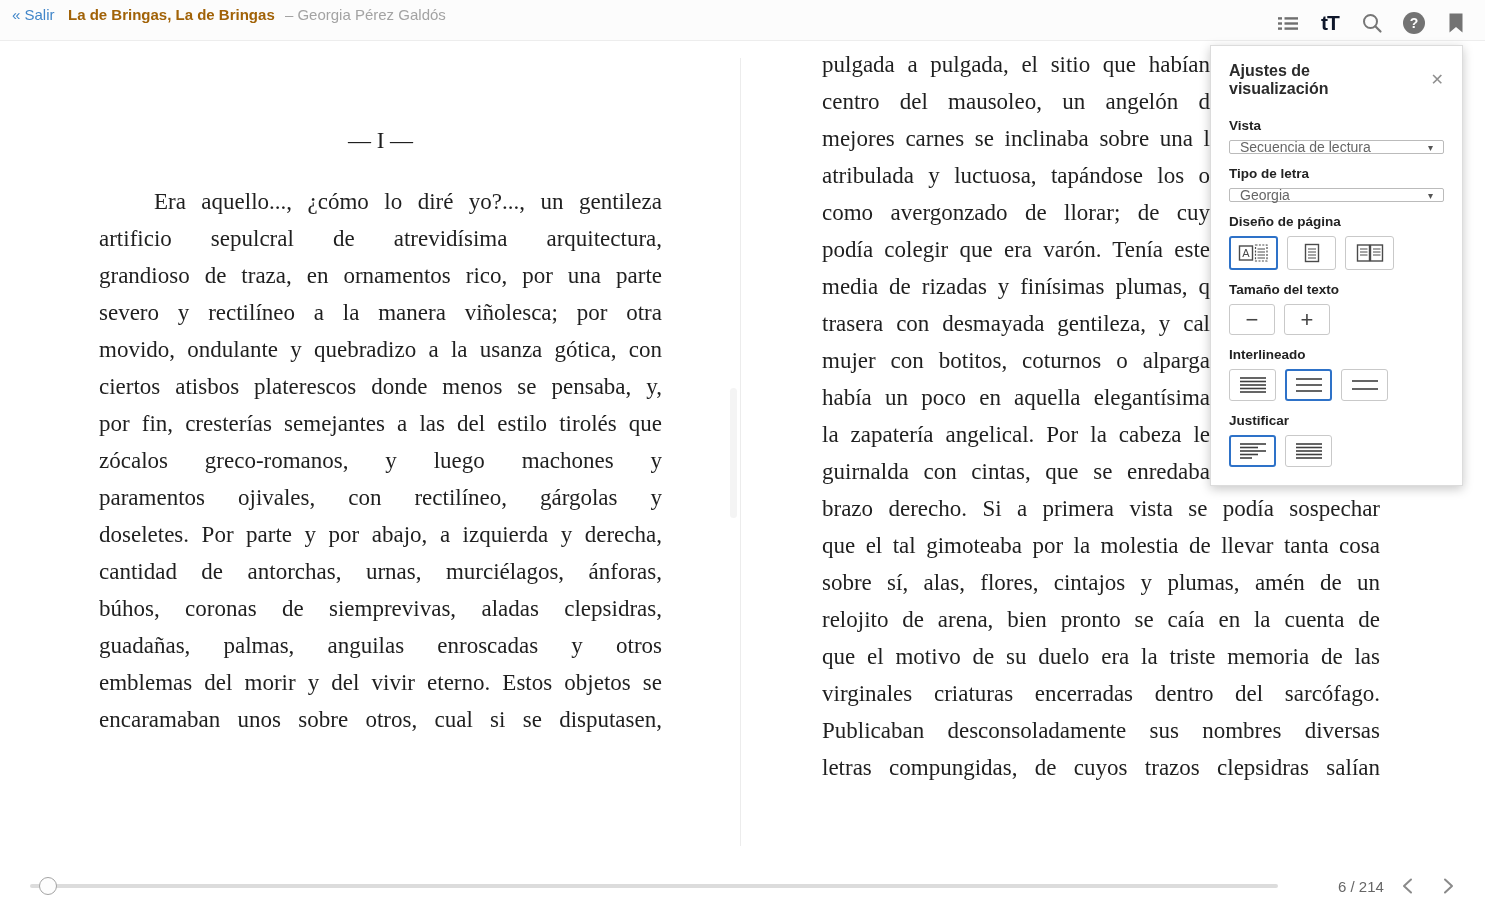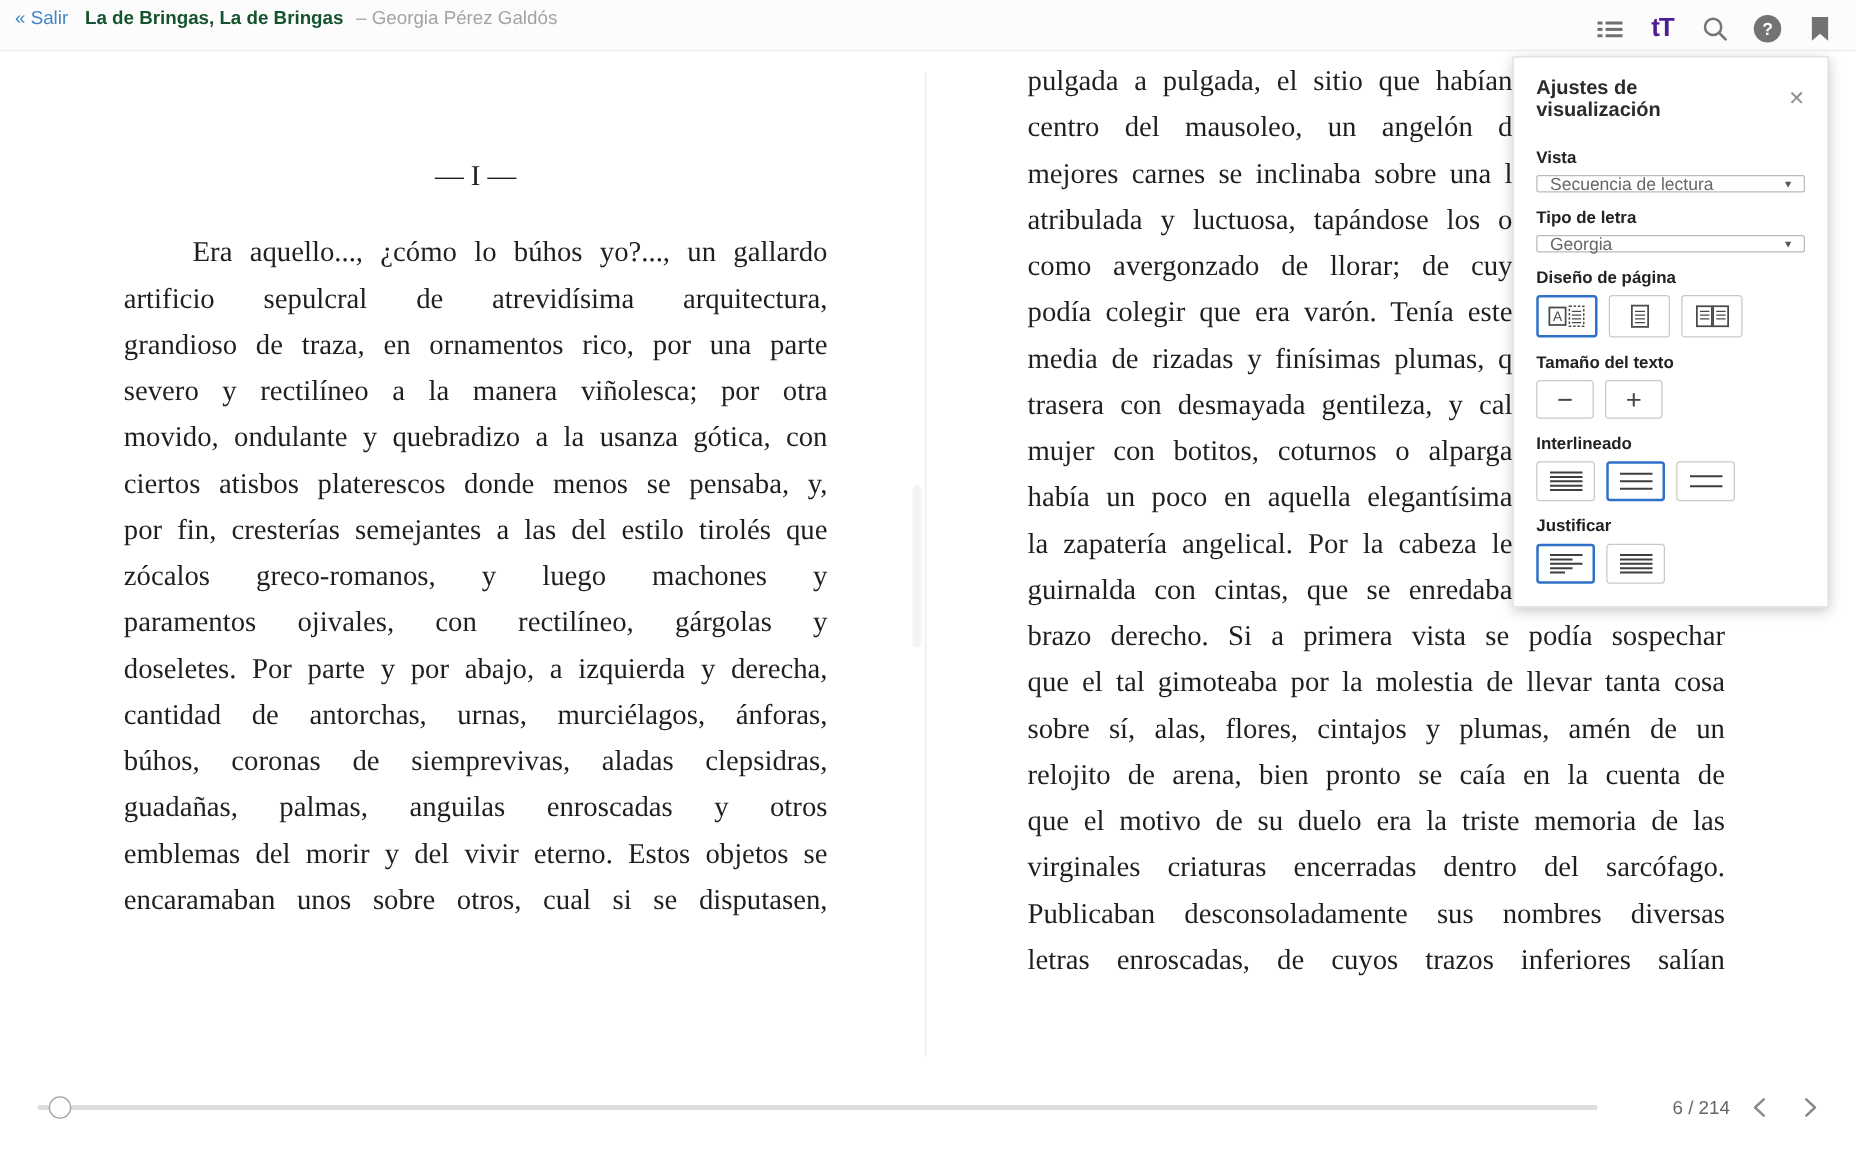--- a/index.html
+++ b/index.html
@@ -11,25 +11,25 @@
 
   
   .topbar {
     position:absolute; left:0; top:0; width:1485px; height:41px;
     background:#fcfcfc; border-bottom:1px solid #ededed;
   }
   .exit-link {
     position:absolute; left:12px; top:6px; font-size:15px; color:#4186c9; cursor:pointer;
   }
   .book-title-wrap { position:absolute; left:68px; top:6px; font-size:15px; white-space:nowrap; }
-  .book-title { font-weight:bold; color:#14532d; }
+  .book-title { font-weight:bold; color:#a16207; }
   .book-author { color:#a3a3a3; margin-left:6px; }
   .topbar-icons { position:absolute; right:16px; top:11px; display:flex; align-items:center; gap:16px; }
   .tbicon { width:26px; height:24px; display:inline-flex; align-items:center; justify-content:center; cursor:pointer; }
-  .tT { font-weight:bold; font-size:21px; color:#4c1d95; letter-spacing:-1px; font-family:"Liberation Sans",sans-serif; }
+  .tT { font-weight:bold; font-size:21px; color:#0f172a; letter-spacing:-1px; font-family:"Liberation Sans",sans-serif; }
   .help-circle { width:22px; height:22px; border-radius:50%; background:#737373; color:#fff;
     display:flex; align-items:center; justify-content:center; font-size:14px; font-weight:bold; }
 
   
   .column { position:absolute; font-family:"Liberation Serif","DejaVu Serif",serif;
     font-size:23px; line-height:37px; color:#1f1f1f; }
   #left-col  { left:99px;  top:122px; width:563px; }
   #right-col { left:822px; top:46px;  width:558px; }
   .chapter-heading { text-align:center; margin-bottom:24px; }
   .bline { text-align:justify; text-align-last:justify; width:100%; white-space:nowrap; overflow:visible; }
@@ -113,21 +113,21 @@
         <svg width="22" height="24" viewBox="0 0 22 24">
           <path d="M4.5 2.5 H17.5 V21.5 L11 15.9 L4.5 21.5 Z" fill="#737373"></path>
         </svg>
       </span>
     </div>
   </div>
 
   <div class="column" id="left-col">
     <div class="chapter-heading">— I —</div>
     <div id="left-lines">
-        <div class="bline indent">Era aquello..., ¿cómo lo búhos yo?..., un gallardo</div>
+        <div class="bline indent">Era aquello..., ¿cómo lo diré yo?..., un gentileza</div>
         <div class="bline">artificio sepulcral de atrevidísima arquitectura,</div>
         <div class="bline">grandioso de traza, en ornamentos rico, por una parte</div>
         <div class="bline">severo y rectilíneo a la manera viñolesca; por otra</div>
         <div class="bline">movido, ondulante y quebradizo a la usanza gótica, con</div>
         <div class="bline">ciertos atisbos platerescos donde menos se pensaba, y,</div>
         <div class="bline">por fin, cresterías semejantes a las del estilo tirolés que</div>
         <div class="bline">zócalos greco-romanos, y luego machones y</div>
         <div class="bline">paramentos ojivales, con rectilíneo, gárgolas y</div>
         <div class="bline">doseletes. Por parte y por abajo, a izquierda y derecha,</div>
         <div class="bline">cantidad de antorchas, urnas, murciélagos, ánforas,</div>
@@ -152,21 +152,21 @@
         <div class="bline clipped">había un poco en aquella elegantísima</div>
         <div class="bline clipped">la zapatería angelical. Por la cabeza le</div>
         <div class="bline clipped">guirnalda con cintas, que se enredaba</div>
         <div class="bline">brazo derecho. Si a primera vista se podía sospechar</div>
         <div class="bline">que el tal gimoteaba por la molestia de llevar tanta cosa</div>
         <div class="bline">sobre sí, alas, flores, cintajos y plumas, amén de un</div>
         <div class="bline">relojito de arena, bien pronto se caía en la cuenta de</div>
         <div class="bline">que el motivo de su duelo era la triste memoria de las</div>
         <div class="bline">virginales criaturas encerradas dentro del sarcófago.</div>
         <div class="bline">Publicaban desconsoladamente sus nombres diversas</div>
-        <div class="bline">letras enroscadas, de cuyos trazos inferiores salían</div>
+        <div class="bline">letras compungidas, de cuyos trazos clepsidras salían</div>
       </div>
   </div>
 
   <div class="col-divider"></div>
   <div class="col-scroll-thumb"></div>
 
   <div class="panel">
     <div class="panel-header">
       <span class="panel-title">Ajustes de visualización</span>
       <span class="panel-close">✕</span>

